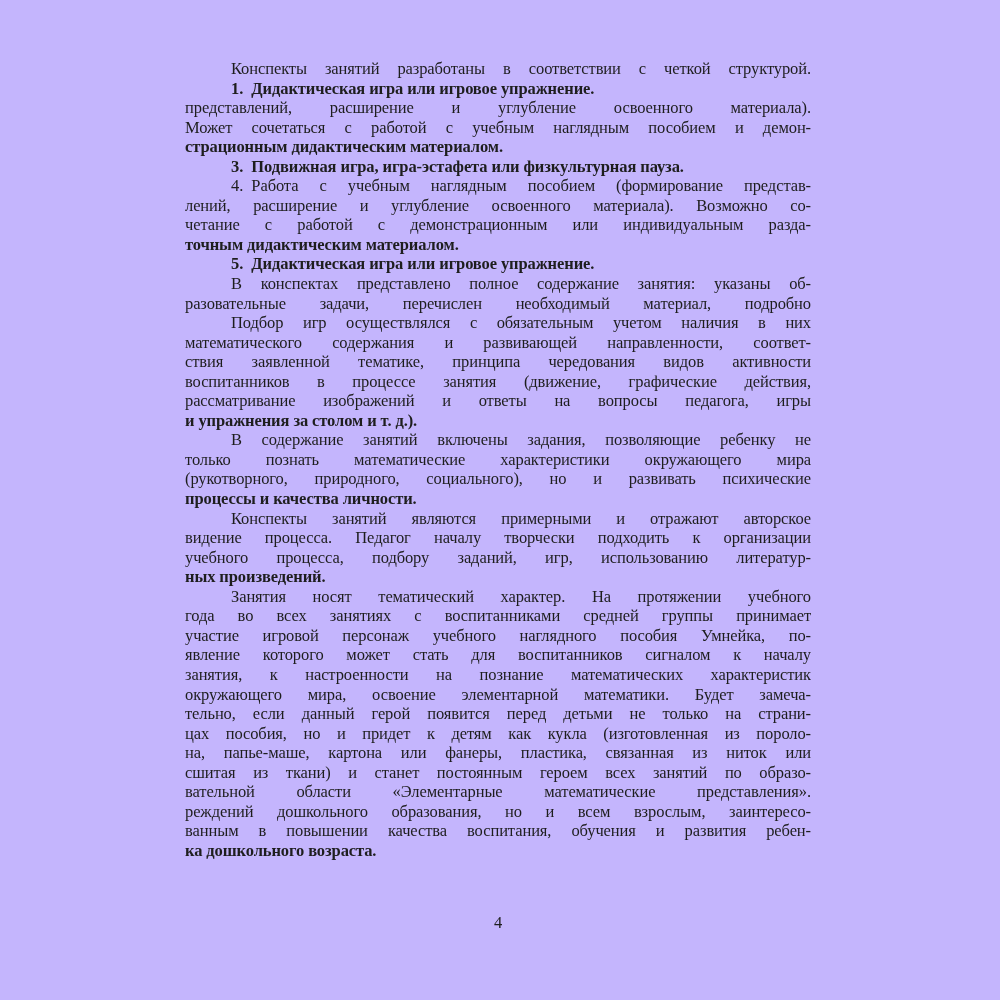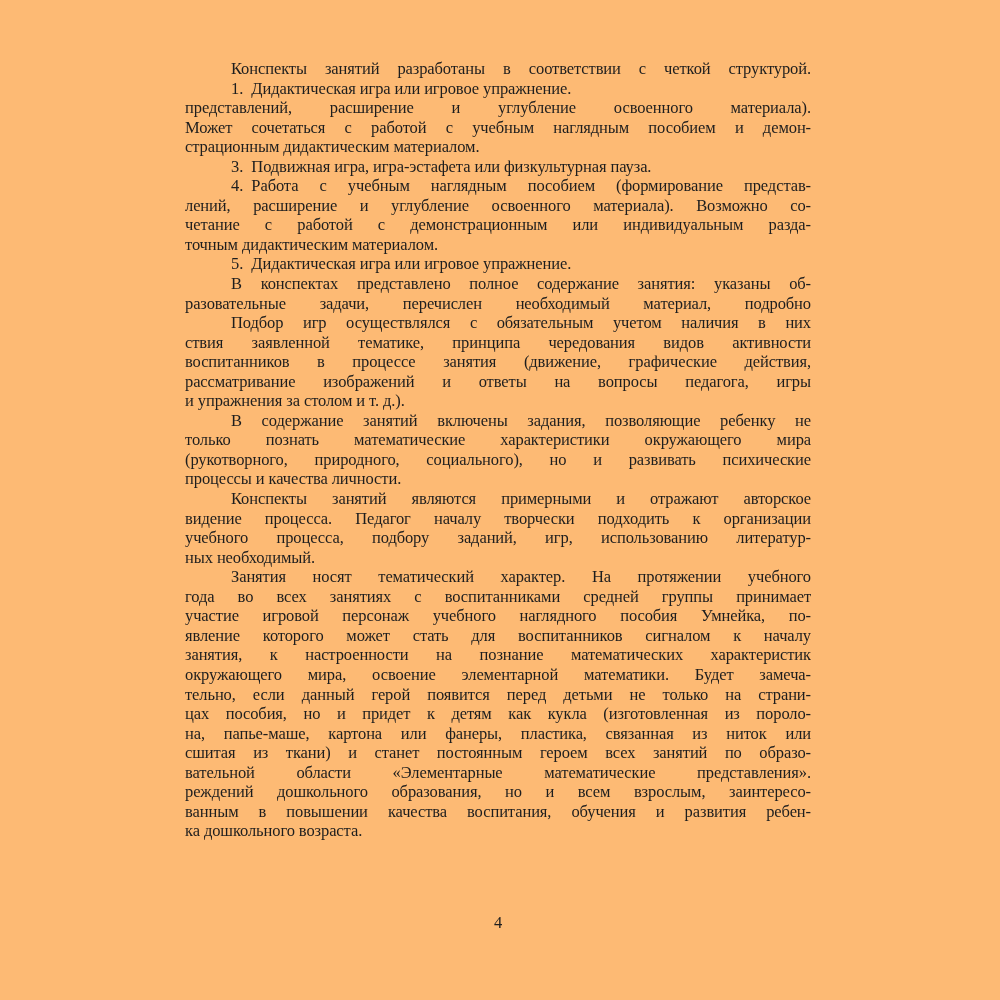--- a/index.html
+++ b/index.html
@@ -4,21 +4,21 @@
 <style>
   html, body {
     margin: 0;
     padding: 0;
     background: #ffffff;
   }
   .page {
     position: relative;
     width: 1000px;
     height: 1000px;
-    background: #fdba74;
+    background: #c4b5fd;
     overflow: hidden;
     font-family: "Liberation Serif", "DejaVu Serif", serif;
     color: #1e1e1e;
   }
   .textblock {
     position: absolute;
     left: 185px;
     top: 59px;
     width: 626px;
     font-size: 16.5px;
@@ -35,20 +35,21 @@
     text-align-last: justify;
     white-space: normal;
     overflow: hidden;
   }
   .line.first {
     text-indent: 46px;
   }
   .line.endline {
     text-align: left;
     text-align-last: left;
+    font-weight: bold;
   }
   .pagenum {
     position: absolute;
     left: 185px;
     top: 913px;
     width: 626px;
     text-align: center;
     font-size: 16.5px;
     line-height: 20px;
     color: #1e1e1e;
@@ -81,36 +82,37 @@
       </div>
       <div class="para">
         <div class="line first endline">5. Дидактическая игра или игровое упражнение.</div>
       </div>
       <div class="para">
         <div class="line first">В конспектах представлено полное содержание занятия: указаны об-</div>
         <div class="line">разовательные задачи, перечислен необходимый материал, подробно</div>
       </div>
       <div class="para">
         <div class="line first">Подбор игр осуществлялся с обязательным учетом наличия в них</div>
+        <div class="line">математического содержания и развивающей направленности, соответ-</div>
         <div class="line">ствия заявленной тематике, принципа чередования видов активности</div>
         <div class="line">воспитанников в процессе занятия (движение, графические действия,</div>
         <div class="line">рассматривание изображений и ответы на вопросы педагога, игры</div>
         <div class="line endline">и упражнения за столом и т. д.).</div>
       </div>
       <div class="para">
         <div class="line first">В содержание занятий включены задания, позволяющие ребенку не</div>
         <div class="line">только познать математические характеристики окружающего мира</div>
         <div class="line">(рукотворного, природного, социального), но и развивать психические</div>
         <div class="line endline">процессы и качества личности.</div>
       </div>
       <div class="para">
         <div class="line first">Конспекты занятий являются примерными и отражают авторское</div>
         <div class="line">видение процесса. Педагог началу творчески подходить к организации</div>
         <div class="line">учебного процесса, подбору заданий, игр, использованию литератур-</div>
-        <div class="line endline">ных необходимый.</div>
+        <div class="line endline">ных произведений.</div>
       </div>
       <div class="para">
         <div class="line first">Занятия носят тематический характер. На протяжении учебного</div>
         <div class="line">года во всех занятиях с воспитанниками средней группы принимает</div>
         <div class="line">участие игровой персонаж учебного наглядного пособия Умнейка, по-</div>
         <div class="line">явление которого может стать для воспитанников сигналом к началу</div>
         <div class="line">занятия, к настроенности на познание математических характеристик</div>
         <div class="line">окружающего мира, освоение элементарной математики. Будет замеча-</div>
         <div class="line">тельно, если данный герой появится перед детьми не только на страни-</div>
         <div class="line">цах пособия, но и придет к детям как кукла (изготовленная из пороло-</div>

